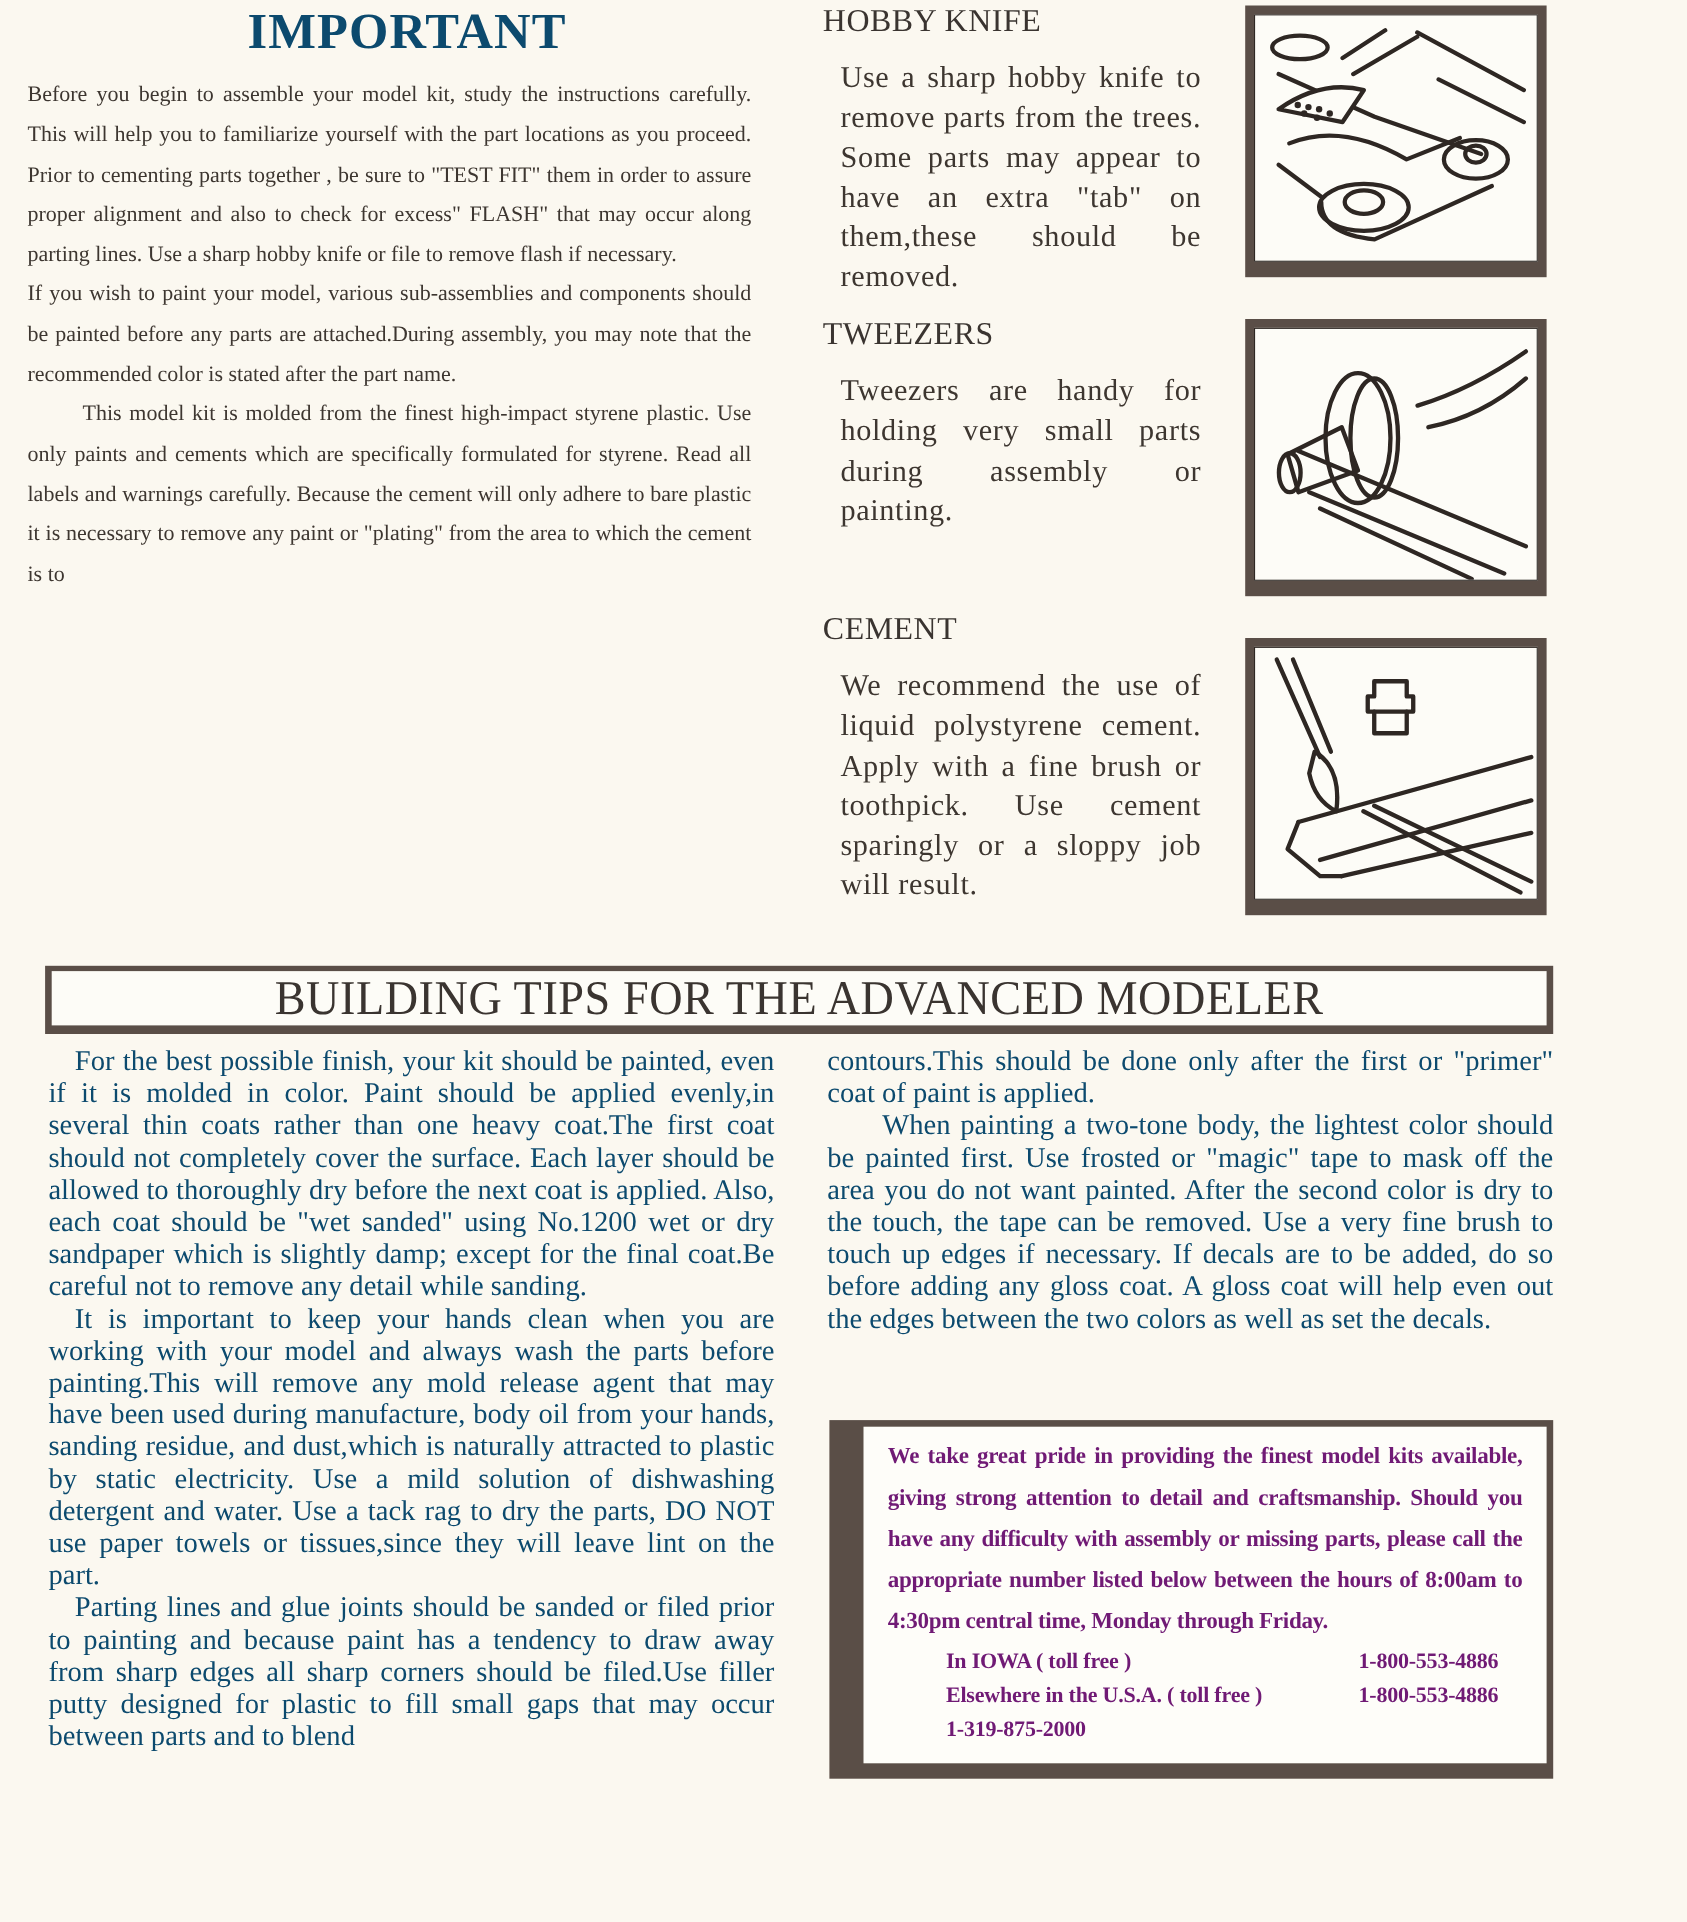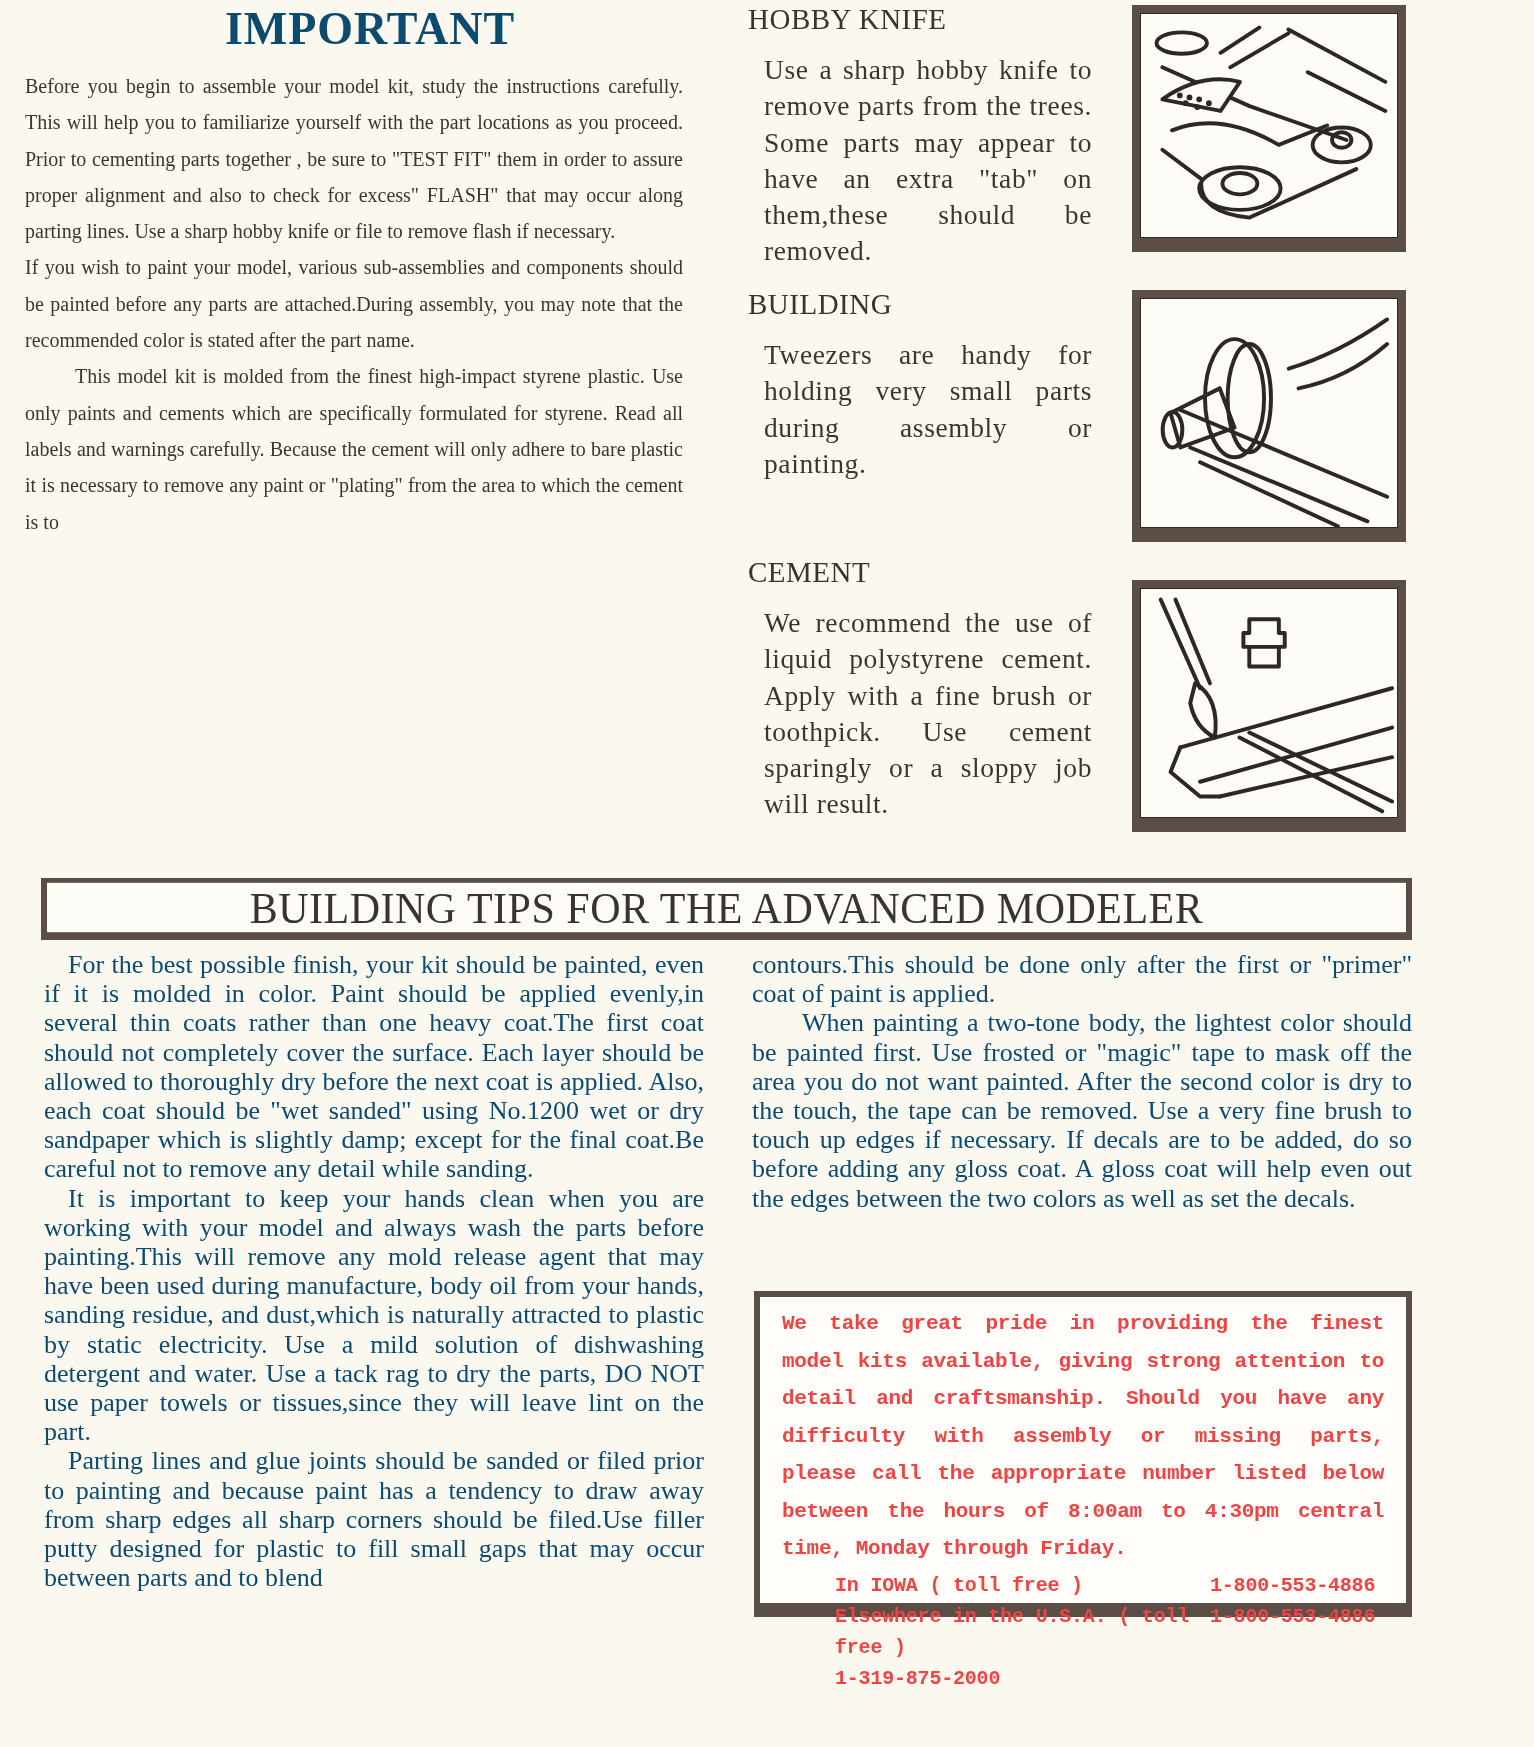--- a/index.html
+++ b/index.html
@@ -64,22 +64,22 @@
   .tips p.indent2 { text-indent: 50px; }
   .left-col { left: 44px; top: 950px; width: 660px; }
   .right-col { left: 752px; top: 950px; width: 660px; }
   .contact {
     left: 754px; top: 1291px; width: 658px; height: 326px;
     background: #5a4e47; box-sizing: border-box; padding: 6px 6px 14px 6px;
   }
   .contact .inner {
     background: #fefdf9; height: 100%; box-sizing: border-box;
     padding: 8px 22px 0 22px;
-    font-family: Liberation Mono, monospace;
-    font-weight: bold; color: #ef4444;
+    font-family: Liberation Serif, serif;
+    font-weight: bold; color: #701a75; margin-left: 25px;
   }
   .contact .msg {
     font-size: 21px; line-height: 37.5px; text-align: justify;
     letter-spacing: -0.3px;
   }
   .contact .phones { margin-top: 2px; }
   .contact .row {
     display: flex; font-size: 20px; line-height: 31px;
     padding-left: 53px; letter-spacing: -0.2px;
   }
@@ -119,21 +119,21 @@
       <ellipse cx="205" cy="135" rx="30" ry="18"></ellipse>
       <ellipse cx="205" cy="130" rx="10" ry="8"></ellipse>
       <path d="M60 175 Q 60 205 110 210 L 220 160"></path>
       <ellipse cx="100" cy="180" rx="42" ry="22"></ellipse>
       <ellipse cx="100" cy="175" rx="18" ry="11"></ellipse>
     </svg>
   </div>
 </div>
 
 <div class="abs tool-block" style="top:288px;">
-  <div class="tool-heading">BUILDING</div>
+  <div class="tool-heading">TWEEZERS</div>
   <p class="tool-body">Tweezers are handy for holding very small parts during assembly or painting.</p>
 </div>
 <div class="abs frame" style="left:1132px; top:290px; width:274px; height:252px;">
   <div class="inner">
     <svg viewBox="0 0 260 230" fill="none" stroke="#2e2723" stroke-width="4" stroke-linejoin="round" stroke-linecap="round">
       <path d="M150 70 Q 200 55 250 20 M 160 90 Q 210 80 250 45"></path>
       <ellipse cx="95" cy="100" rx="30" ry="60"></ellipse>
       <ellipse cx="110" cy="100" rx="22" ry="55"></ellipse>
       <path d="M30 115 L 80 90 L 95 130 L 40 150 Z"></path>
       <ellipse cx="32" cy="132" rx="10" ry="18"></ellipse>

